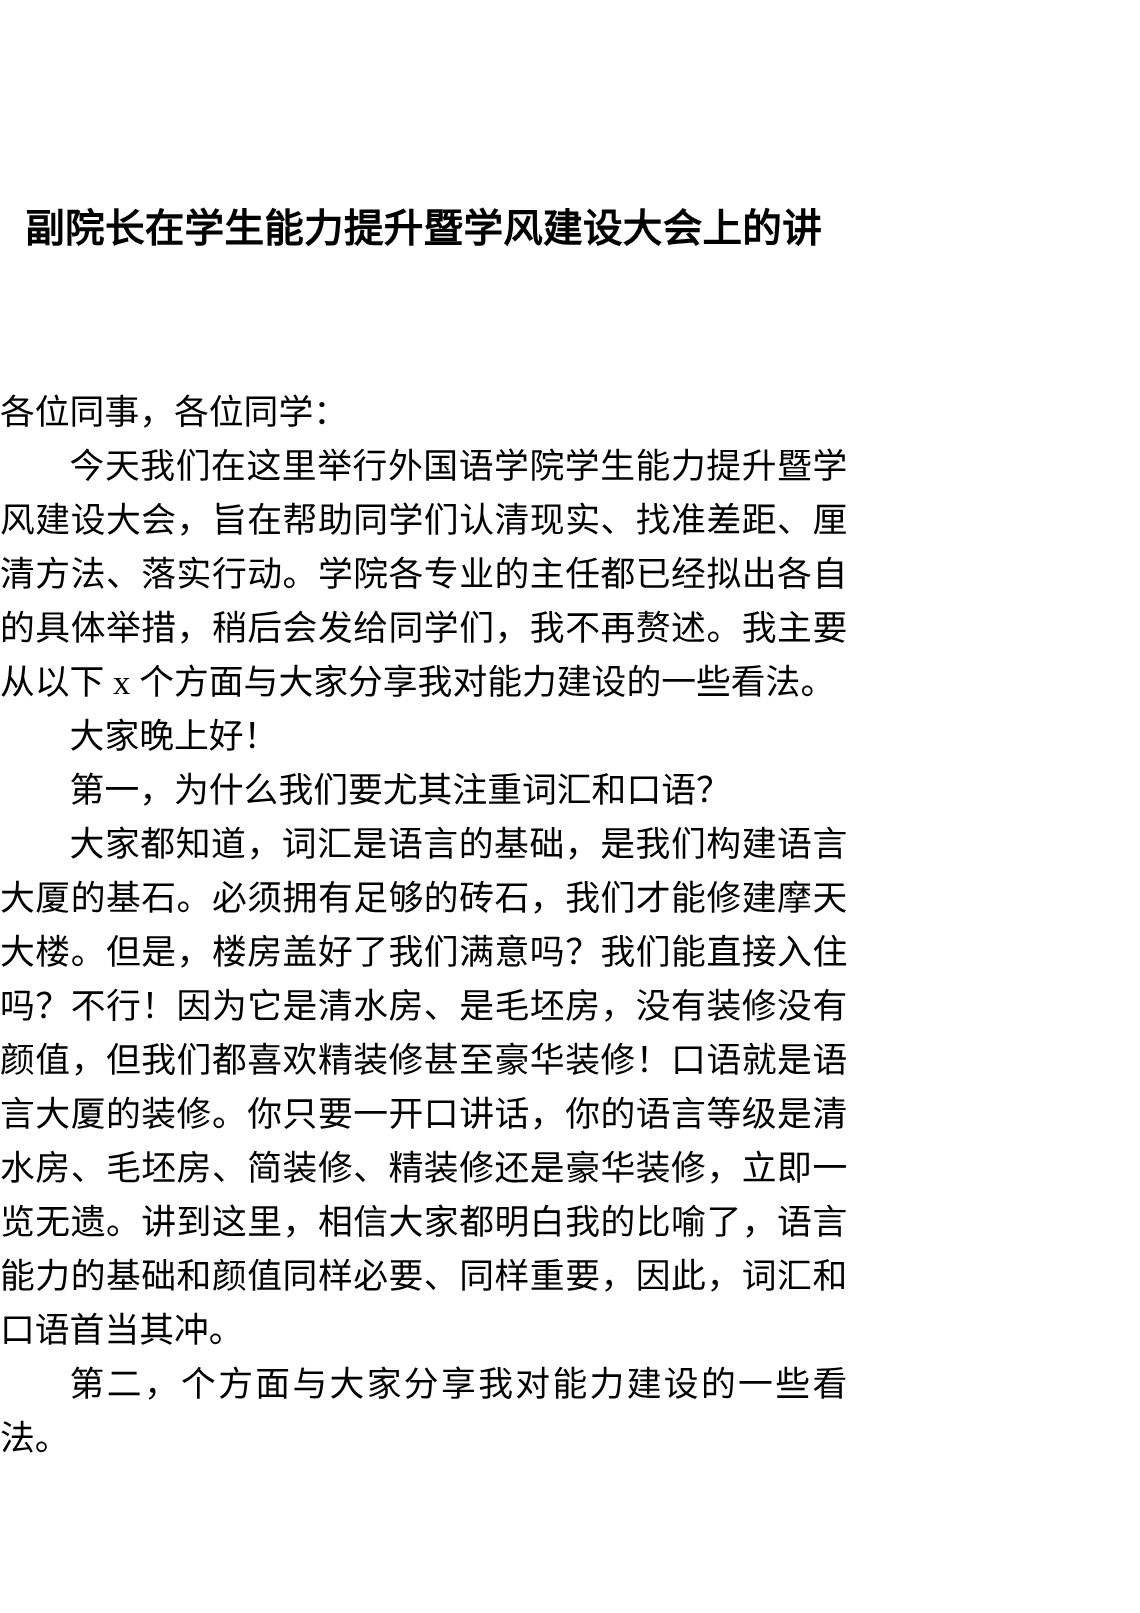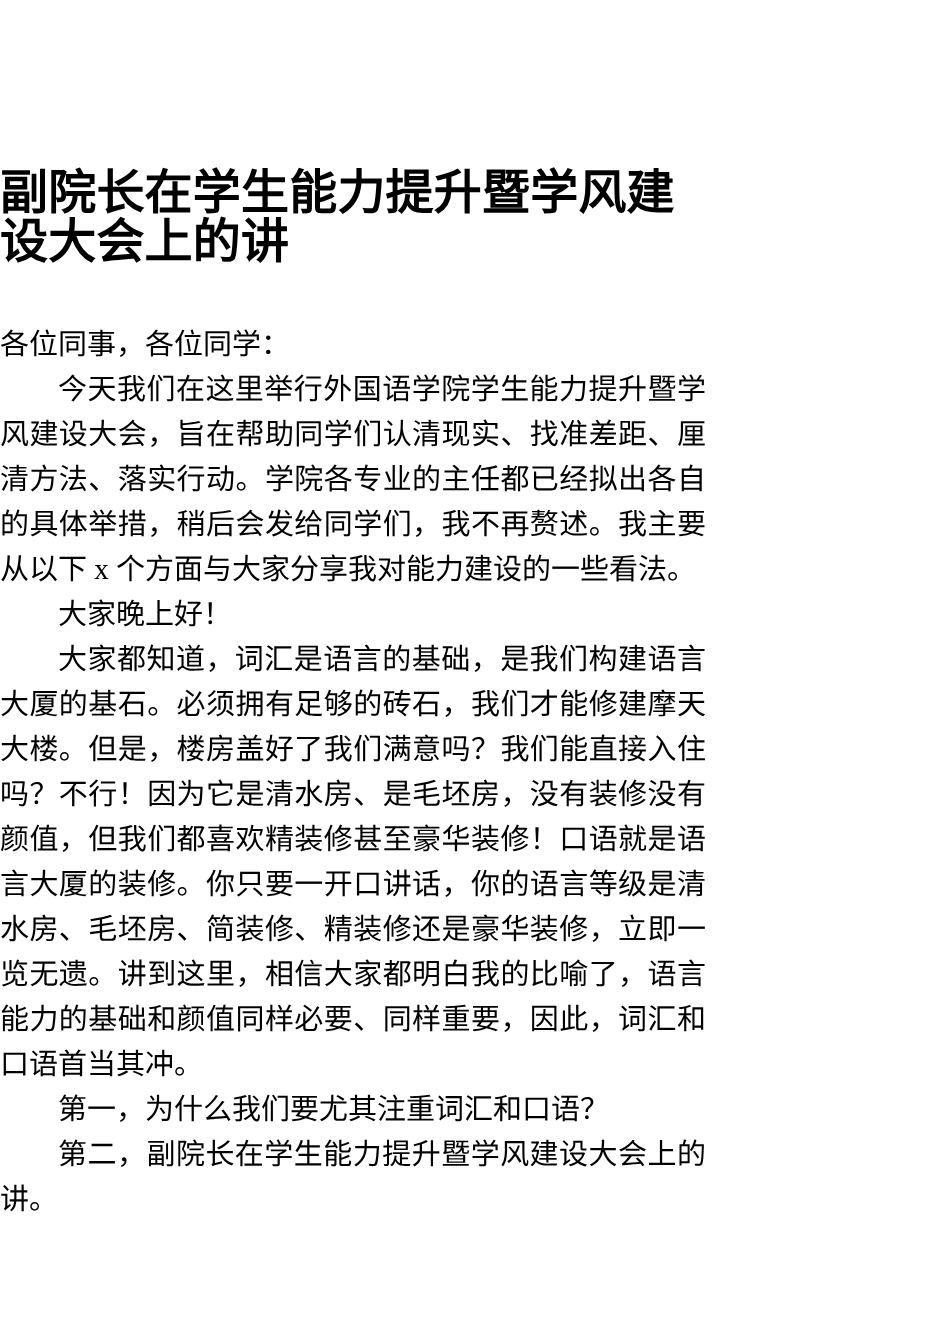--- a/index.html
+++ b/index.html
@@ -22,22 +22,23 @@
   
   .doc-title {
     margin: 0;
     padding: 0;
     position: absolute;
     top: 168px;
     left: 0;
     width: 706px;
     font-family: "Liberation Serif", "DejaVu Serif", serif;
     font-weight: 700;
-    font-size: 48px;
+    font-size: 33px;
     line-height: 49px;
+    text-align: center;
     color: #000000;
     letter-spacing: 0.2px;
     text-rendering: optimizeLegibility;
   }
 
   
   .body-text {
     position: absolute;
     top: 322px;
     left: 0;
@@ -70,18 +71,18 @@
 <div class="page">
 
   <h1 class="doc-title">
     <span style="display: block;">副院长在学生能力提升暨学风建设大会上的讲</span>
   </h1>
 
   <div class="body-text">
     <p class="no-indent">各位同事，各位同学：</p>
     <p>今天我们在这里举行外国语学院学生能力提升暨学风建设大会，旨在帮助同学们认清现实、找准差距、厘清方法、落实行动。学院各专业的主任都已经拟出各自的具体举措，稍后会发给同学们，我不再赘述。我主要从以下 x 个方面与大家分享我对能力建设的一些看法。</p>
     <p>大家晚上好！</p>
+    <p>第一，为什么我们要尤其注重词汇和口语？</p>
     <p>大家都知道，词汇是语言的基础，是我们构建语言大厦的基石。必须拥有足够的砖石，我们才能修建摩天大楼。但是，楼房盖好了我们满意吗？我们能直接入住吗？不行！因为它是清水房、是毛坯房，没有装修没有颜值，但我们都喜欢精装修甚至豪华装修！口语就是语言大厦的装修。你只要一开口讲话，你的语言等级是清水房、毛坯房、简装修、精装修还是豪华装修，立即一览无遗。讲到这里，相信大家都明白我的比喻了，语言能力的基础和颜值同样必要、同样重要，因此，词汇和口语首当其冲。</p>
-    <p>第一，为什么我们要尤其注重词汇和口语？</p>
-    <p>第二，副院长在学生能力提升暨学风建设大会上的讲。</p>
+    <p>第二，个方面与大家分享我对能力建设的一些看法。</p>
   </div>
 
 </div>
 
 </body></html>

